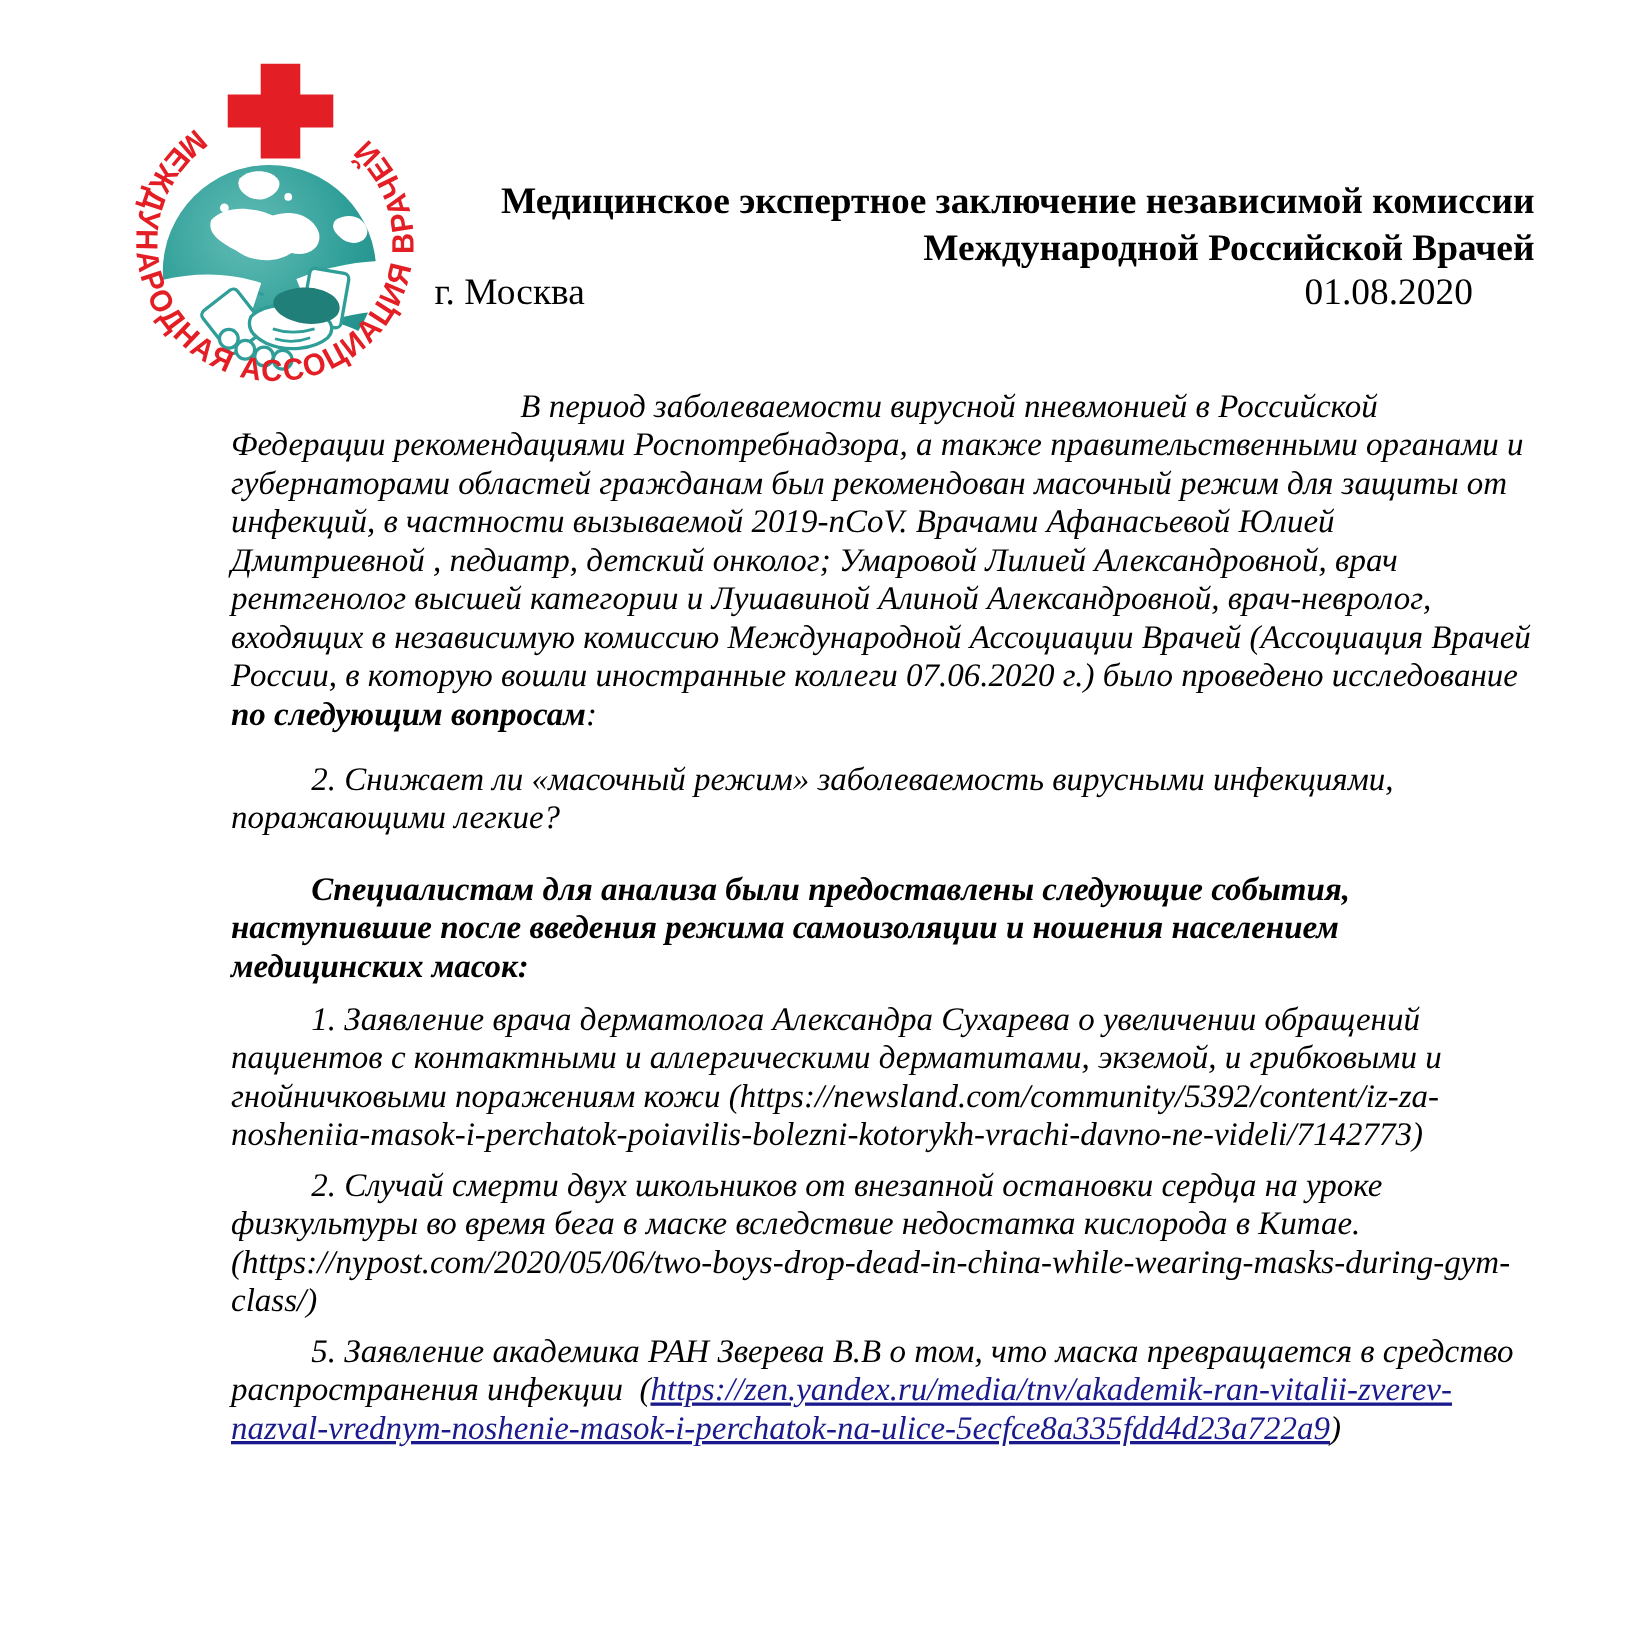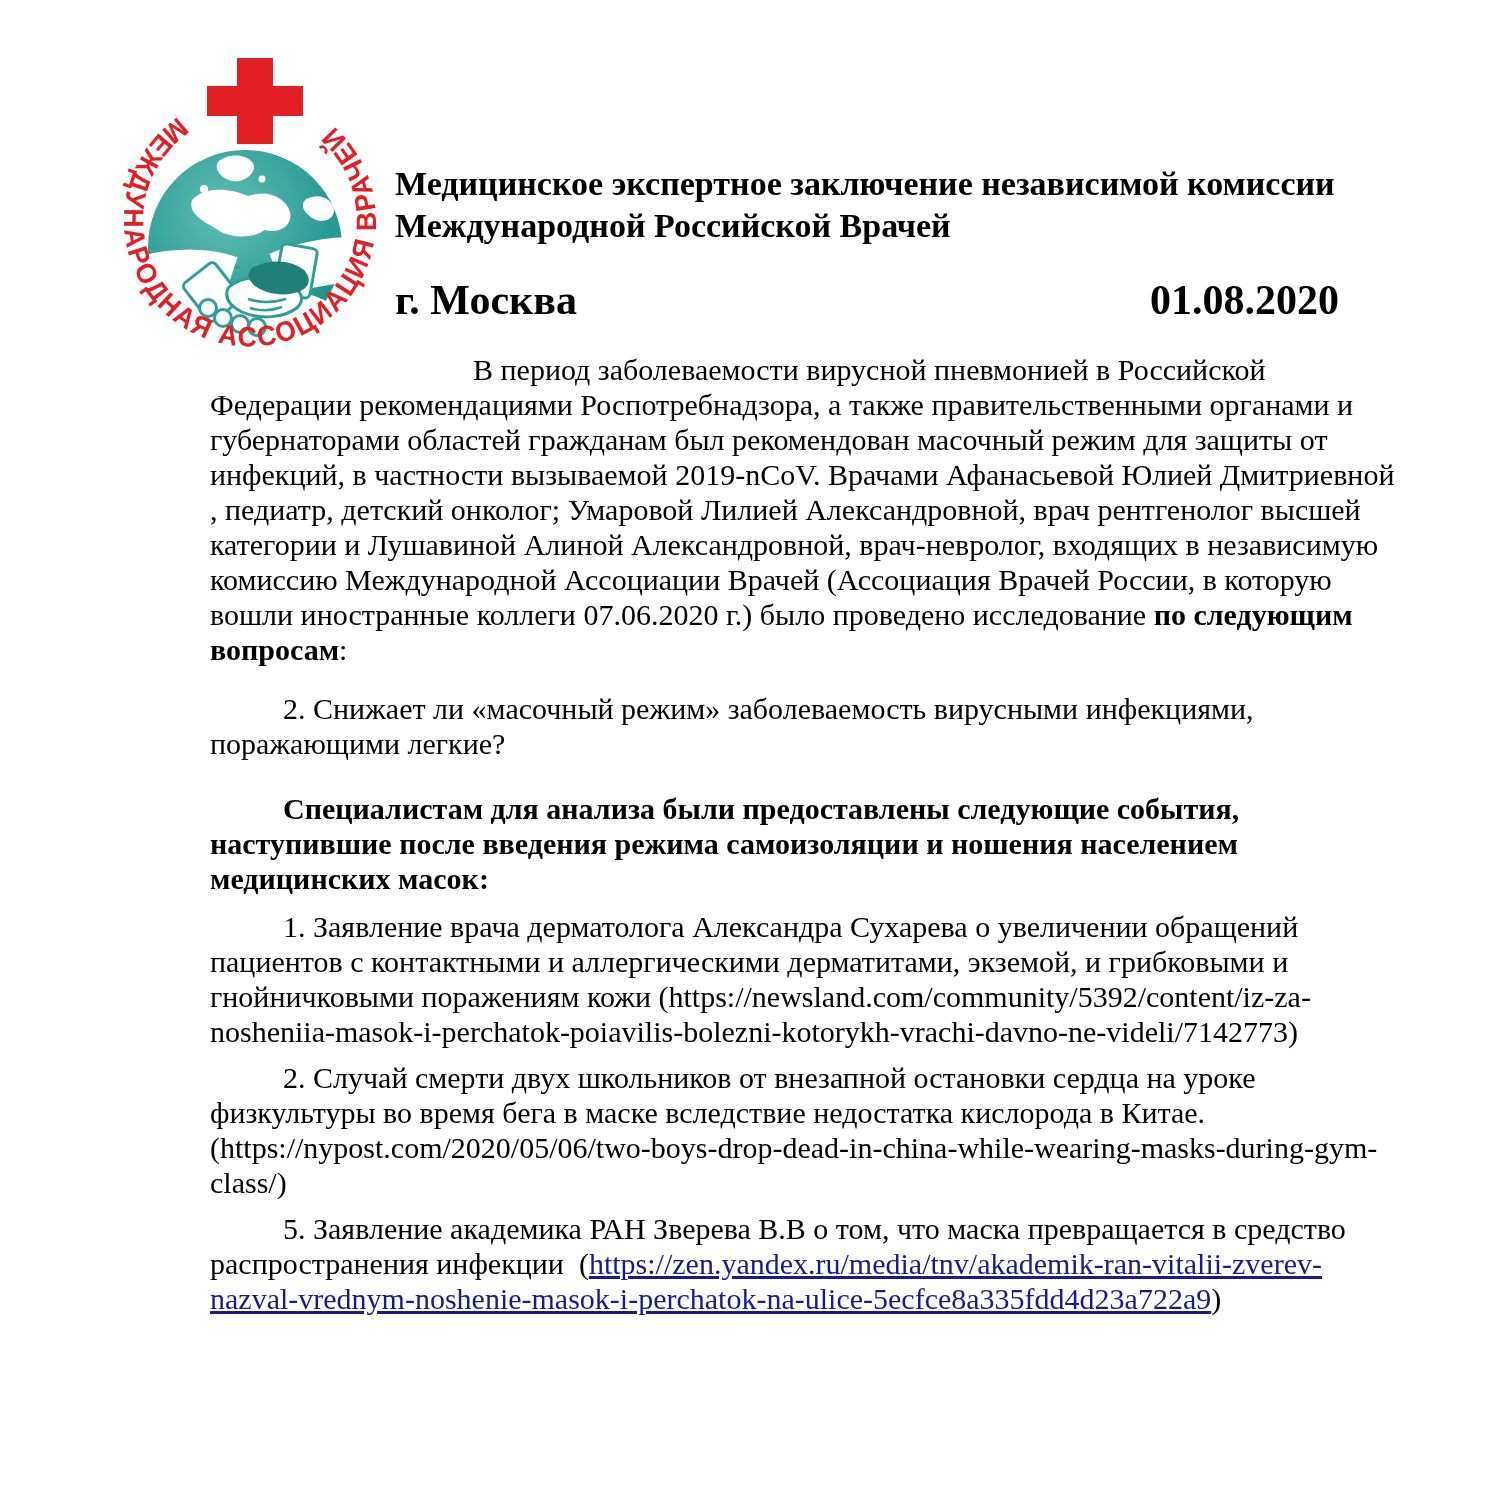--- a/index.html
+++ b/index.html
@@ -12,36 +12,37 @@
     color:#000000;
   }
   
   .logo{position:absolute;left:100px;top:50px;width:296px;height:302px;}
   .logo svg{display:block;width:100%;height:100%;}
   
   .header{position:absolute;left:395px;top:163px;width:1000px;}
   .doc-title{
     margin:0;
     font-size:34px;line-height:42px;font-weight:bold;
-    text-align:left;
+    text-align:right;
   }
   .place-date{
     display:flex;justify-content:space-between;align-items:baseline;
-    margin-top:34px;padding-right:56px;
-    font-size:42px;font-weight:bold;line-height:38px;
+    padding-right:56px;
+    font-size:34px;font-weight:normal;line-height:38px;
   }
   
   .body{
     position:absolute;left:210px;top:352px;width:1186px;
     font-size:30px;line-height:35px;
   }
   .body p{
     margin:0;
     white-space:pre-wrap;
     overflow-wrap:break-word;
+    font-style:italic;
   }
   .intro{text-indent:263px;margin-bottom:24px !important;}
   .question{text-indent:73px;margin-bottom:30px !important;}
   .q-last{margin-bottom:56px !important;}
   .events-header{text-indent:73px;font-weight:bold;margin-bottom:13px !important;}
   .event{text-indent:73px;margin-bottom:11px !important;}
   .event:last-child{margin-bottom:0 !important;}
   .doc-link{
     color:#1a1a8c;
     text-decoration:underline;

